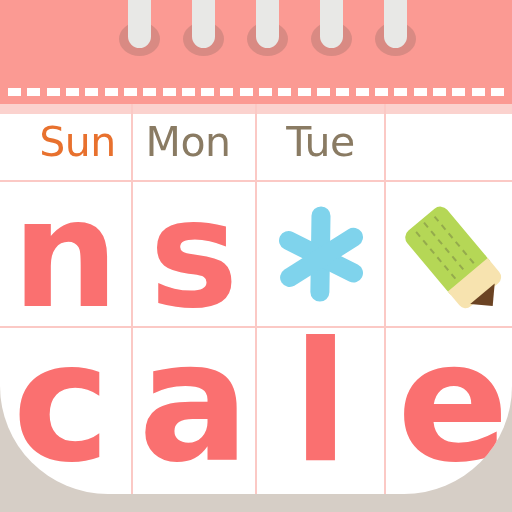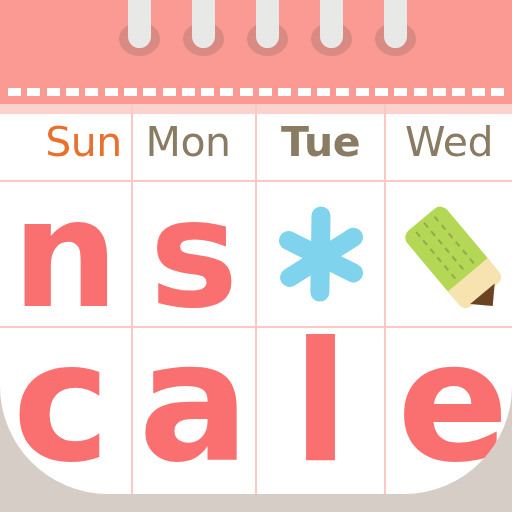--- a/index.html
+++ b/index.html
@@ -169,24 +169,23 @@
   <div class="card-body">
 
     <div class="hline" style="top:76px;"></div>
     <div class="hline" style="top:222px;"></div>
 
     <div class="vline" style="left:131px; height:390px;"></div>
     <div class="vline" style="left:255px; height:390px;"></div>
     <div class="vline" style="left:384px; height:390px;"></div>
 
     <div class="day-row">
-      <div class="day-cell" style="left:18px;   width:131px; color:#e8712e;">Sun</div>
+      <div class="day-cell" style="left:12px;   width:131px; color:#e8712e;">Sun</div>
       <div class="day-cell" style="left:133px; width:110px;">Mon</div>
-      <div class="day-cell" style="left:257px; width:127px;font-weight:bold;">Tue</div>
-      <div class="day-cell" style="left:386px; width:126px;">Wed</div>
+      <div class="day-cell" style="left:257px; width:127px;">Tue</div>
     </div>
 
     <div class="row2">
 
       <div class="glyph-cell" style="left:0px; top:78px; width:131px; height:144px;">n</div>
 
       <div class="glyph-cell" style="left:133px; top:78px; width:122px; height:144px;">s</div>
 
       <div class="asterisk-wrap" style="left:257px; top:78px; width:127px; height:144px;">
         <svg width="112" height="112" viewBox="0 0 100 100" aria-hidden="true">

